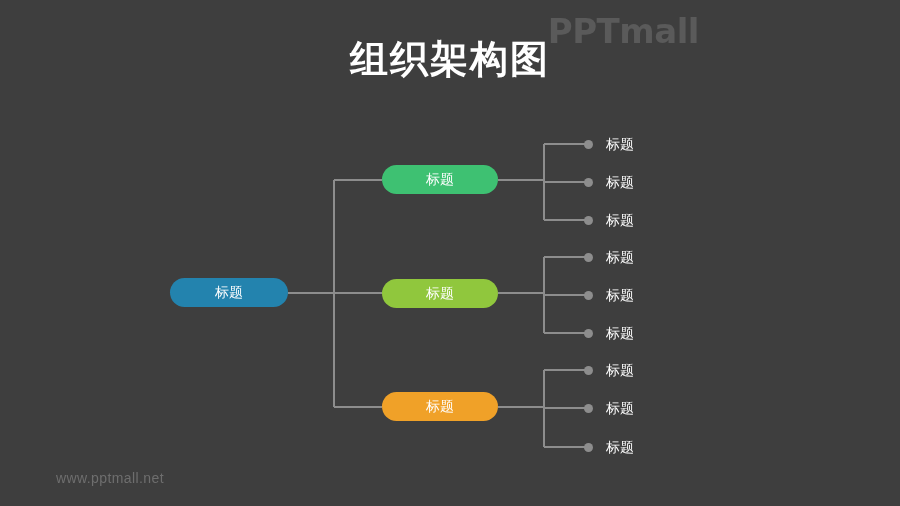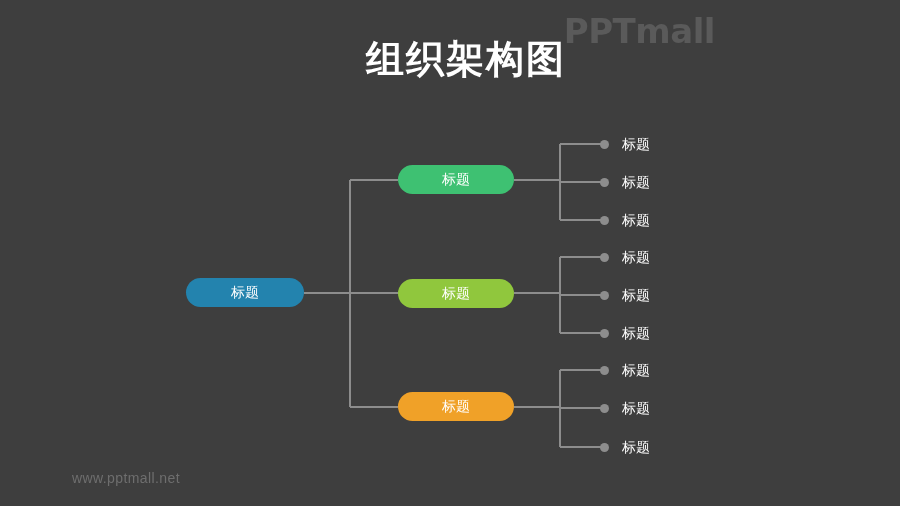--- a/index.html
+++ b/index.html
@@ -13,21 +13,20 @@
     font-family: "Liberation Sans", "DejaVu Sans", sans-serif;
     overflow: hidden;
     position: relative;
   }
   .slide {
     position: absolute;
     inset: 0;
     width: 717px;
     height: 506px;
     background: #3e3e3e;
-    margin-left: 16px;
   }
 
   
   .title {
     position: absolute;
     left: 0;
     top: 36px;
     width: 900px;
     text-align: center;
     color: #ffffff;

